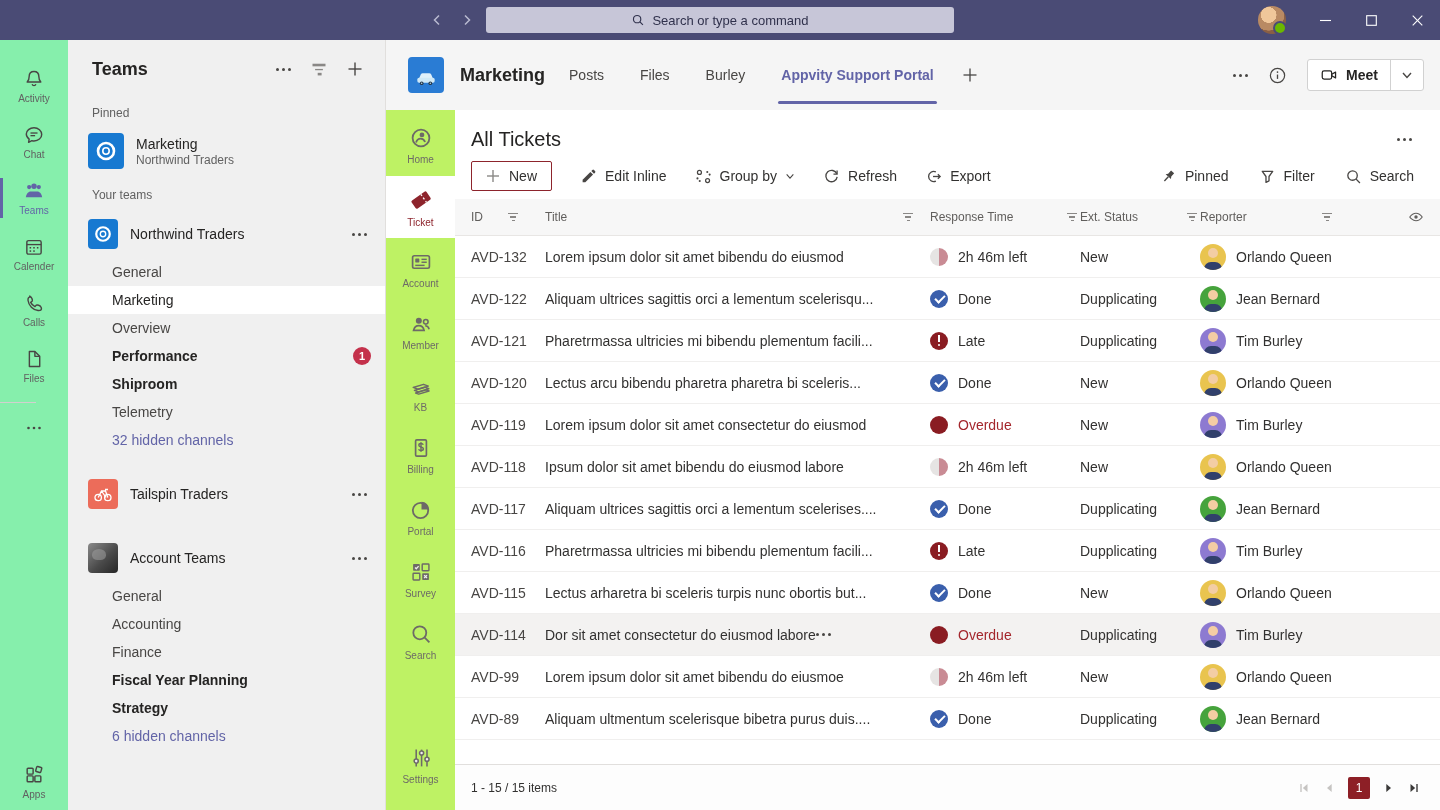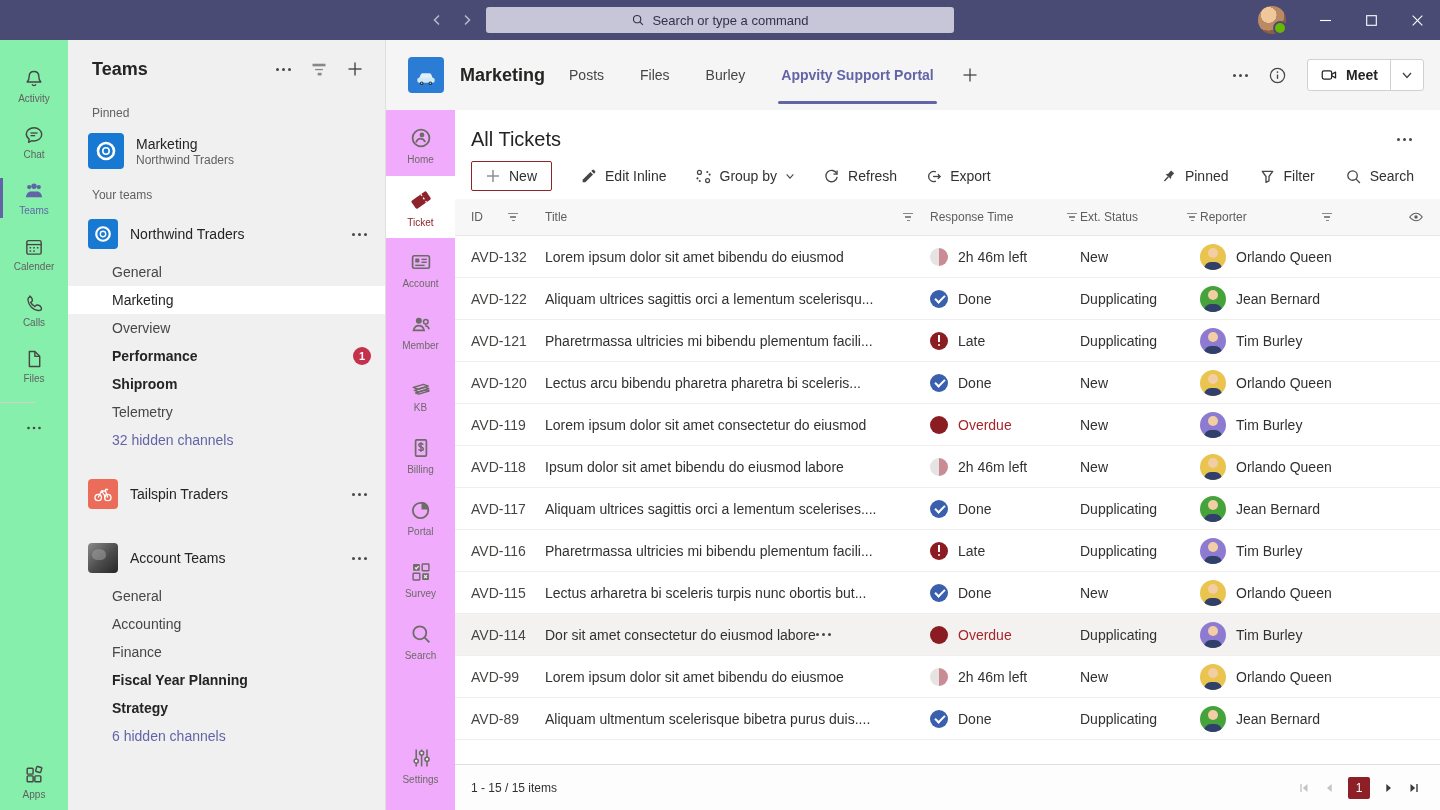--- a/index.html
+++ b/index.html
@@ -69,21 +69,21 @@
 .ch-tab.active::after{content:"";position:absolute;left:-3px;right:-3px;bottom:6px;height:3px;border-radius:2px;background:#6264a7}
 .add-tab{margin-left:28px;cursor:pointer;display:flex;align-items:center}
 .ch-right{margin-left:auto;display:flex;align-items:center;gap:20px}
 .meet-btn{display:flex;align-items:stretch;height:32px;background:#fff;border:1px solid #d1d1d1;border-radius:3px;overflow:hidden;cursor:pointer}
 .meet-main{display:flex;align-items:center;gap:8px;padding:0 12px;font-weight:600;color:#252423}
 .meet-split{width:1px;background:#d1d1d1}
 .meet-chev{display:flex;align-items:center;padding:0 10px}
 
 
 .workspace{flex:1;display:flex;min-height:0}
-.app-rail{width:69px;background:#f0abfc;display:flex;flex-direction:column;align-items:flex-end;flex-shrink:0;padding-top:4px}
+.app-rail{width:69px;background:#bef264;display:flex;flex-direction:column;align-items:flex-end;flex-shrink:0;padding-top:4px}
 .ar-item{width:69px;height:62px;display:flex;flex-direction:column;align-items:center;justify-content:center;gap:4px;cursor:pointer;color:#6d6a67}
 .ar-item .lbl{font-size:10px;color:#6d6a67}
 .ar-item.active{background:#fff;color:#8d242c}
 .ar-item.active .lbl{color:#8d242c}
 .ar-spacer{flex:1}
 
 .app-main{flex:1;display:flex;flex-direction:column;background:#fff;min-width:0}
 .title-row{display:flex;align-items:center;padding:18px 28px 2px 16px}
 .page-title{font-size:20px;font-weight:400;color:#252423;flex:1}
 .toolbar{display:flex;align-items:center;height:46px;padding:0 26px 0 16px;gap:28px;flex-shrink:0}

